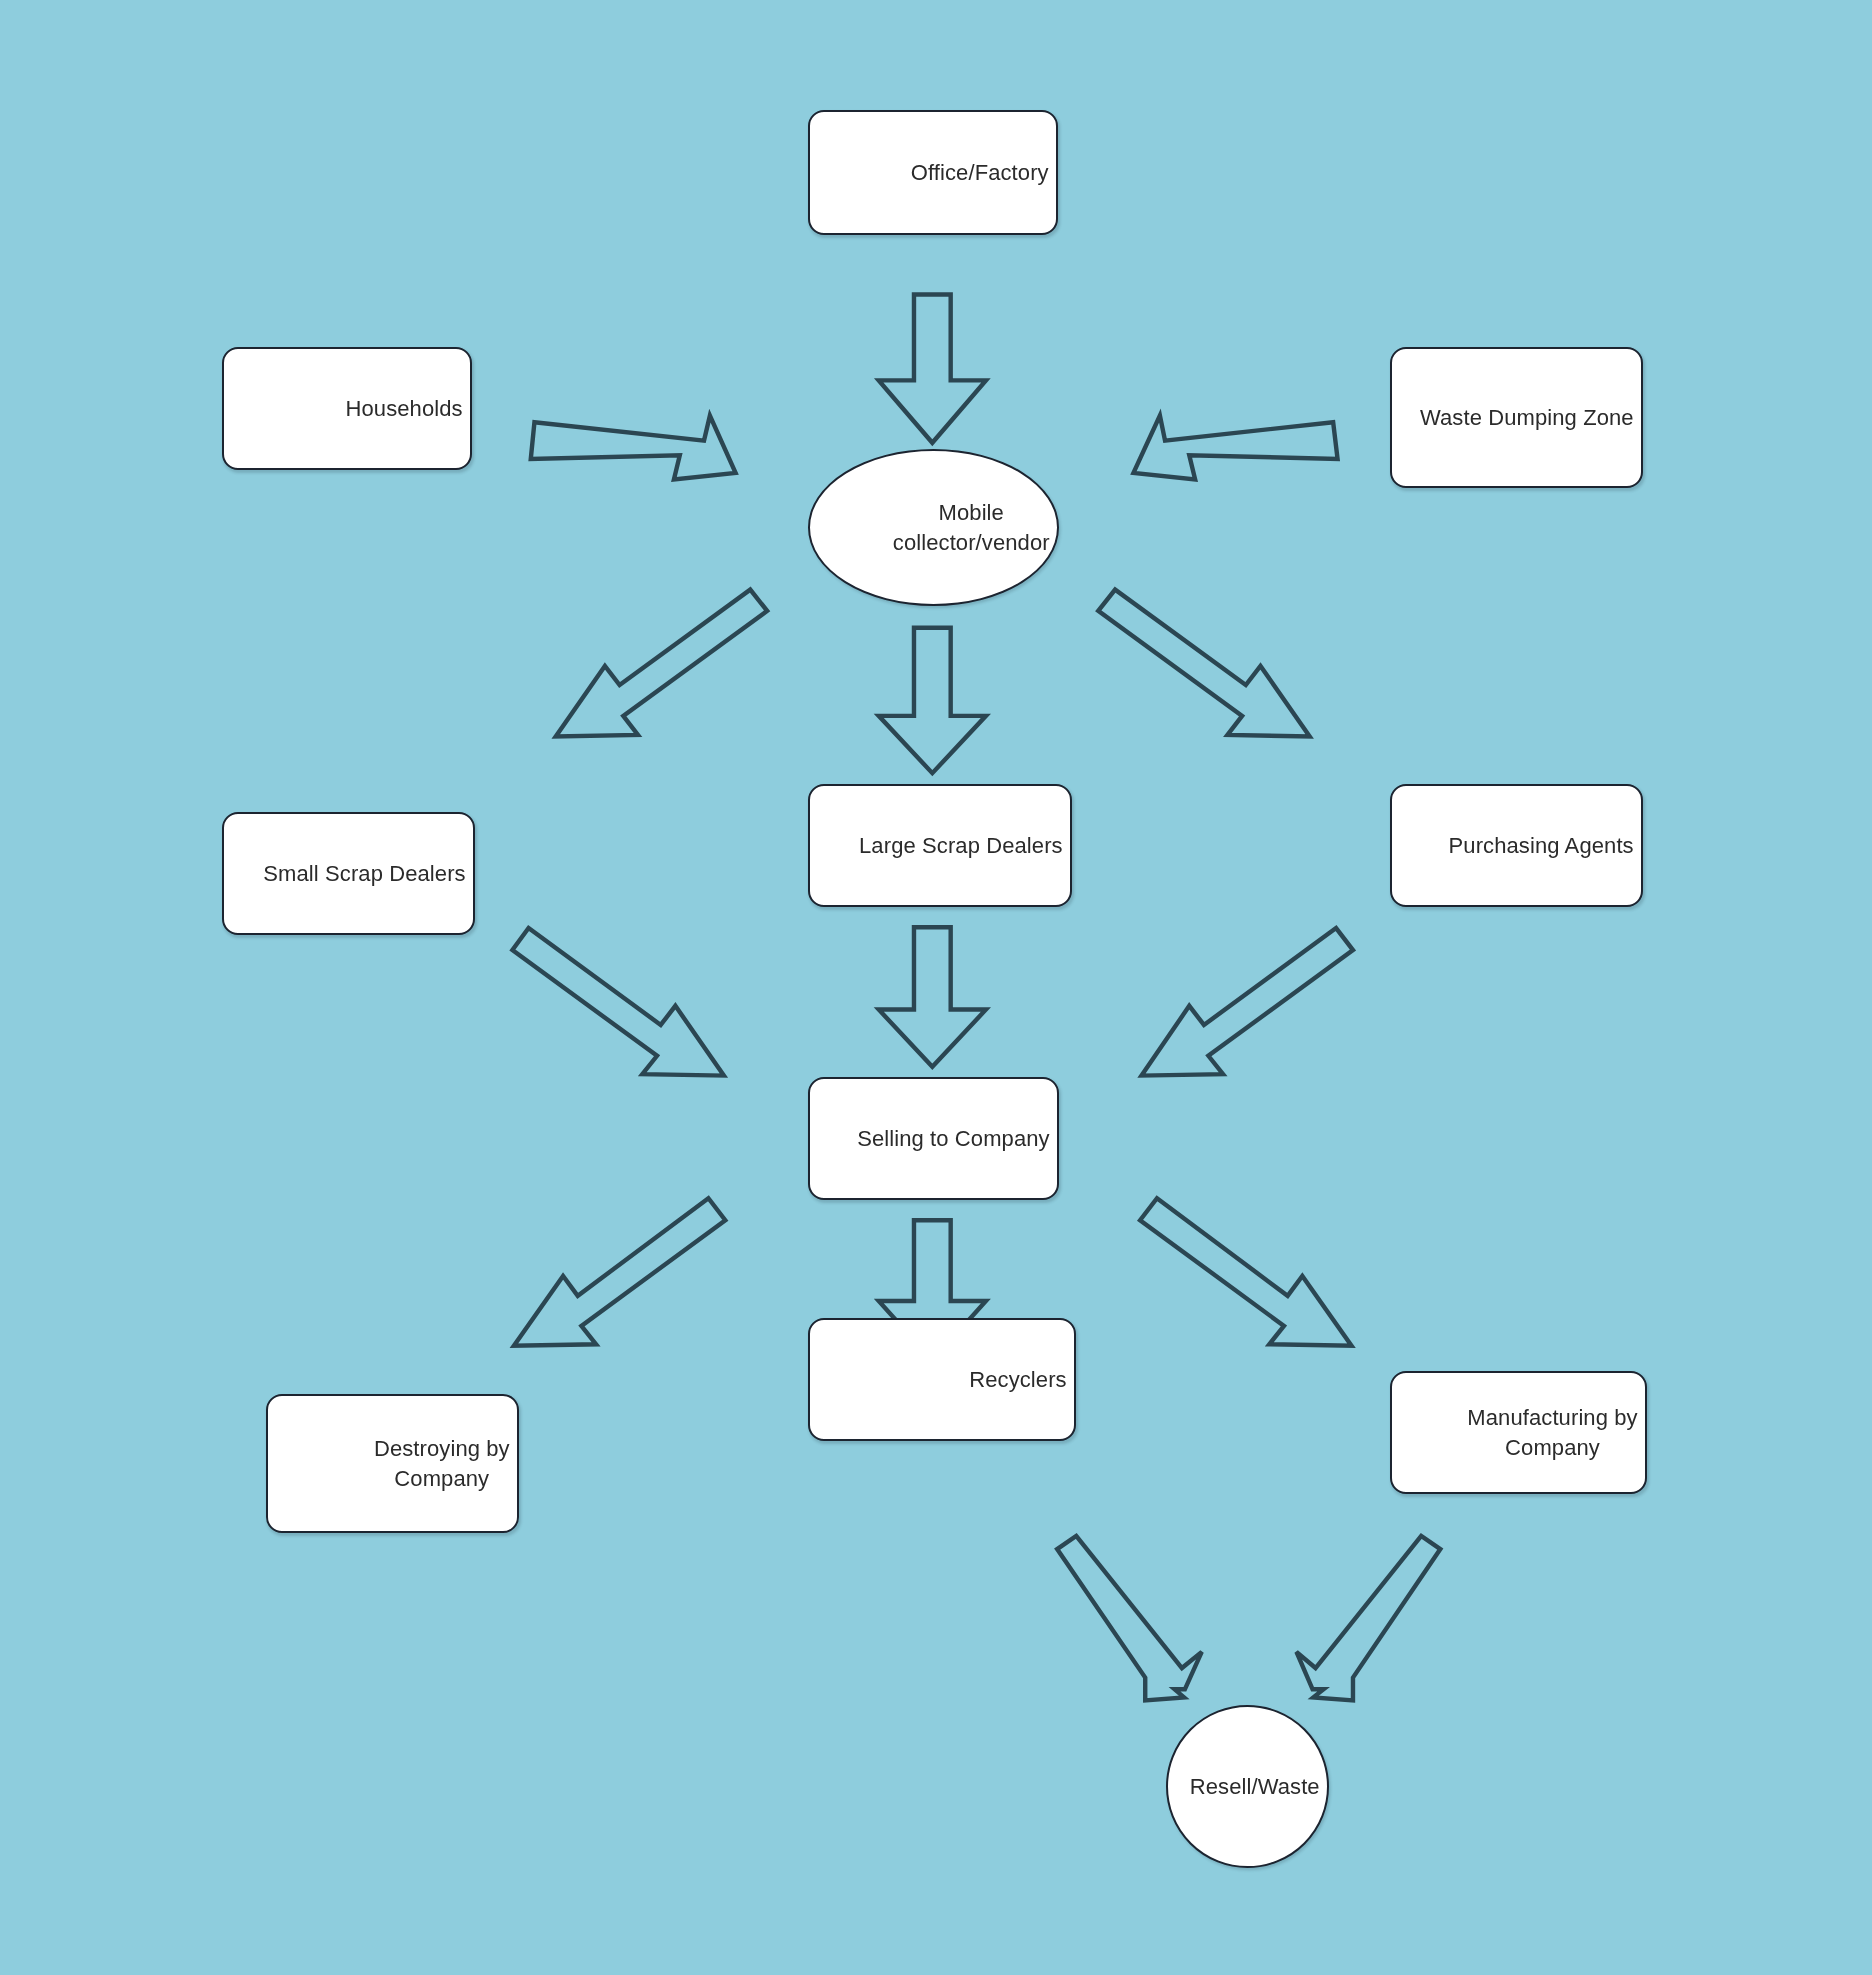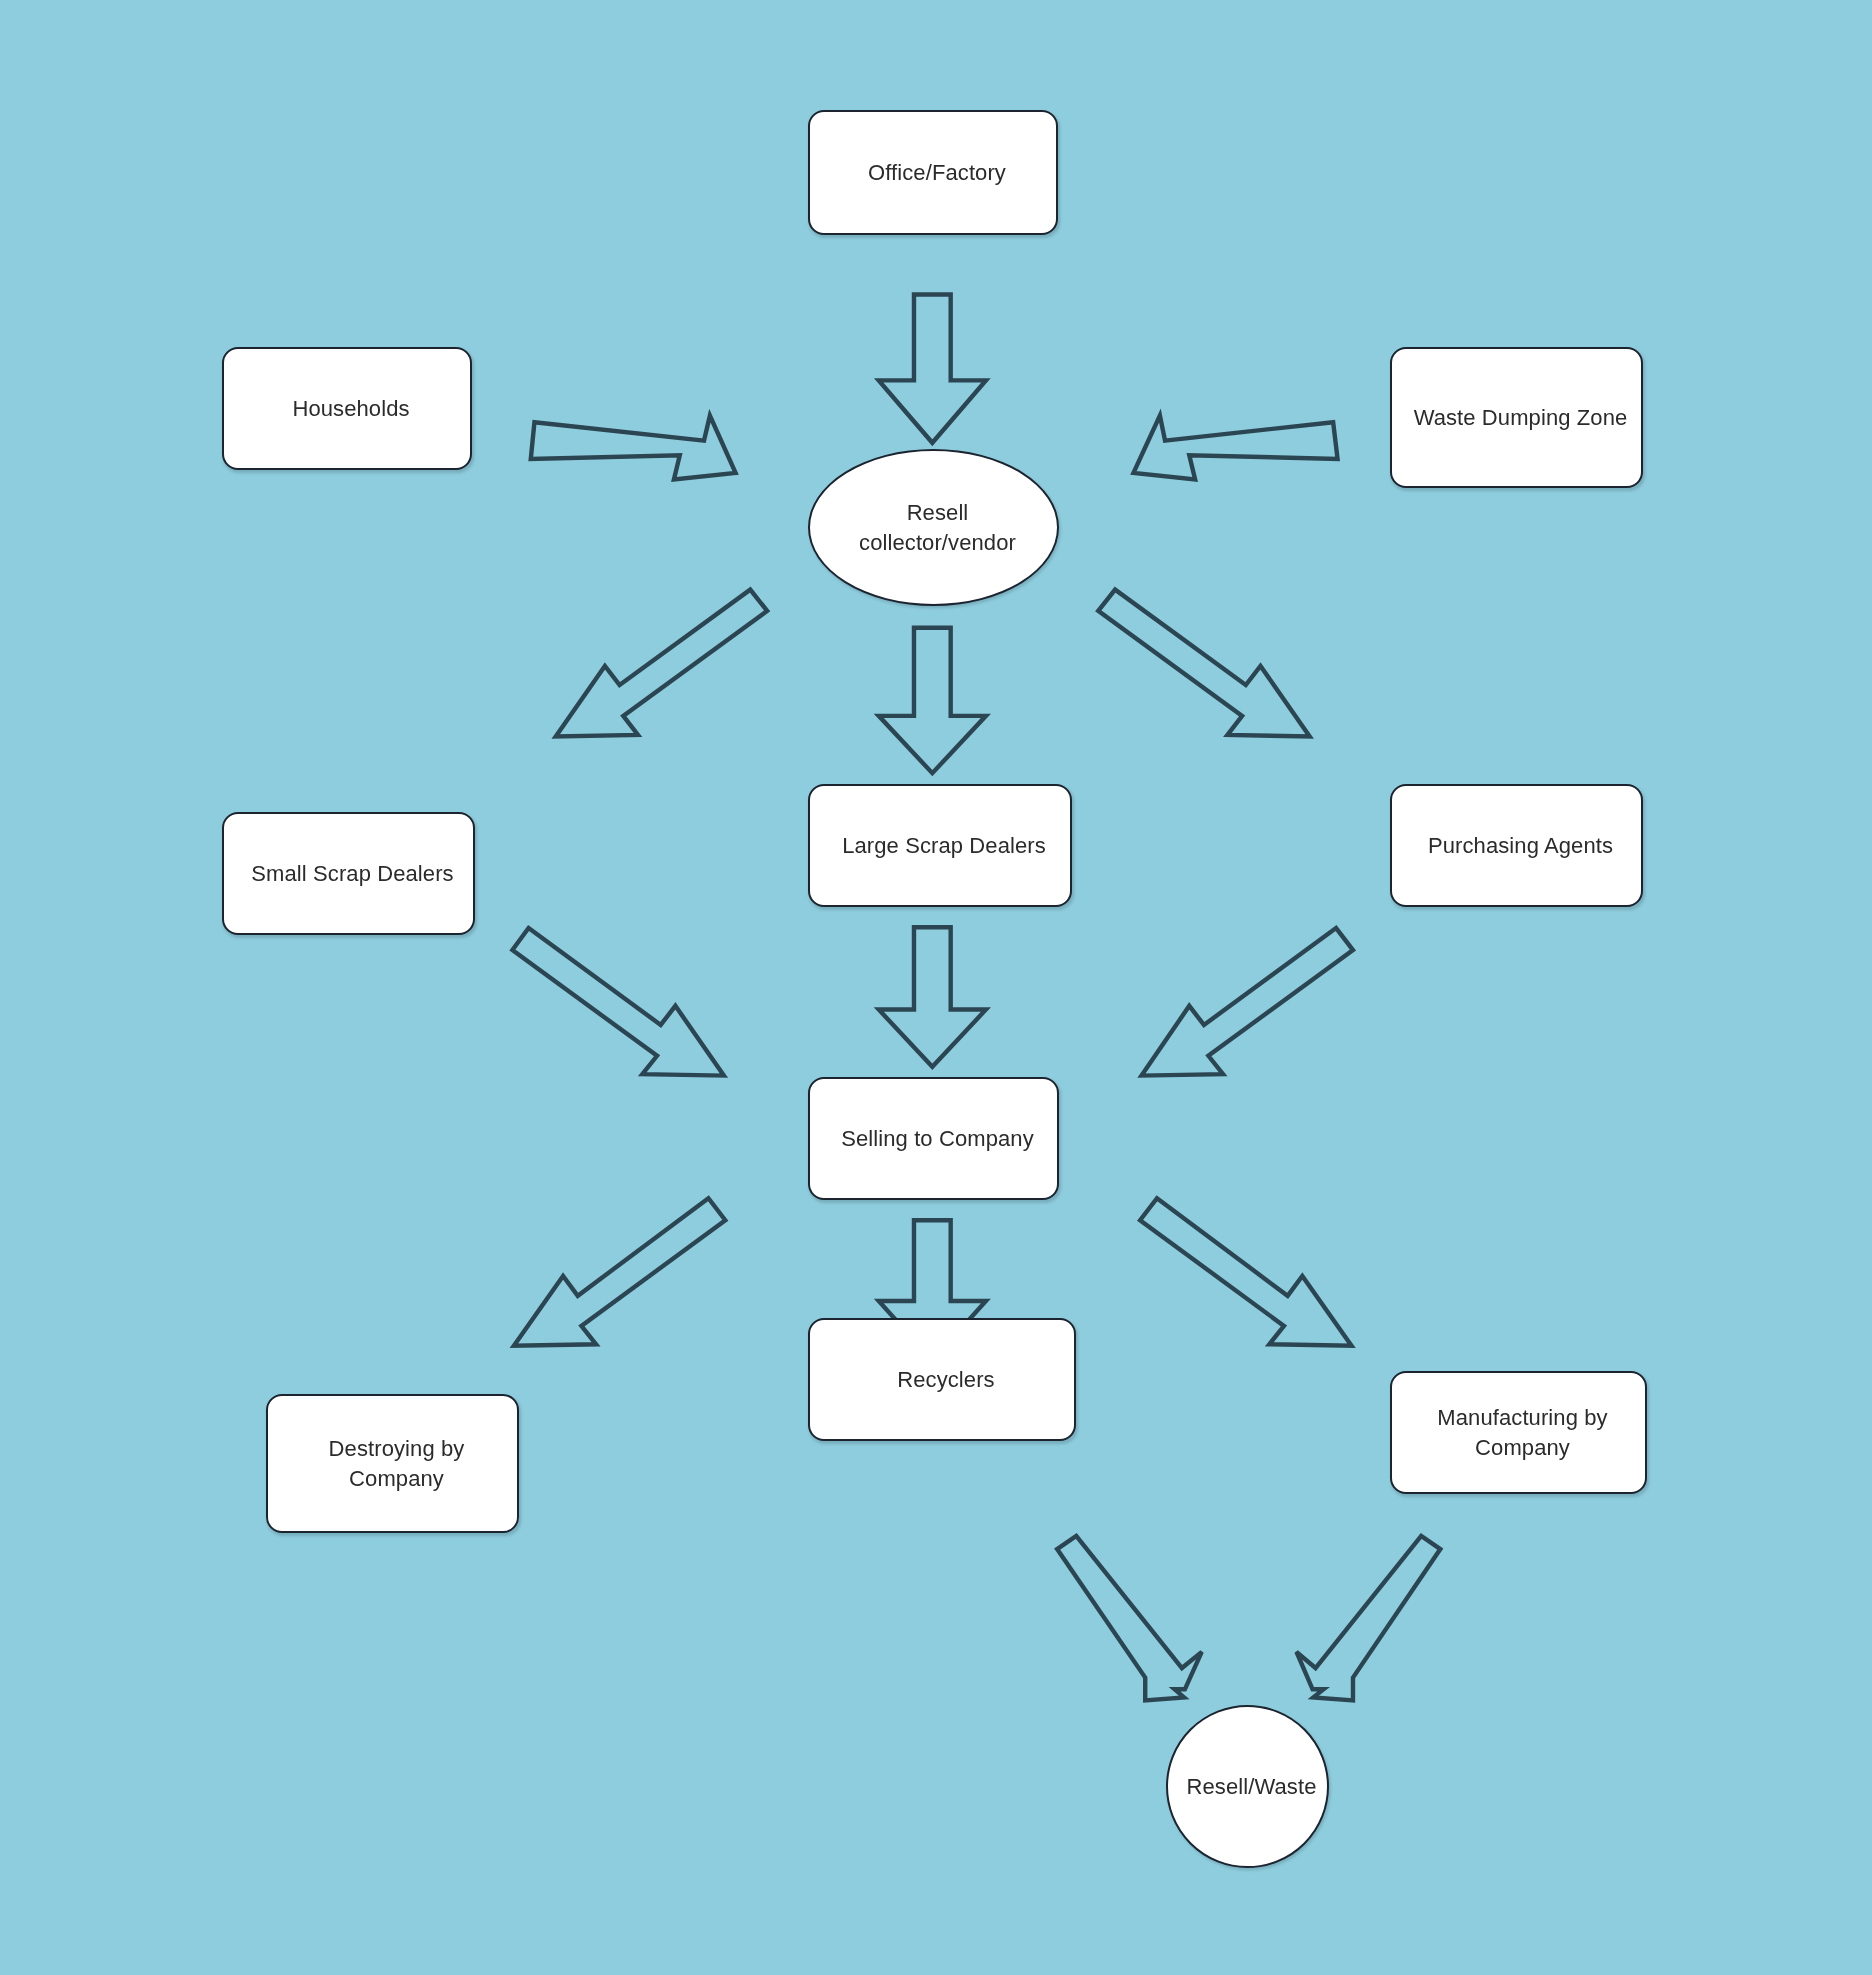--- a/index.html
+++ b/index.html
@@ -27,21 +27,21 @@
     height: 1975px;
     pointer-events: none;
   }
   .node {
     position: absolute;
     background: #ffffff;
     border: 2.2px solid #1c2430;
     box-sizing: border-box;
     display: flex;
     align-items: center;
-    justify-content: center;
+    justify-content: flex-end;
     text-align: center;
     color: #2b2b2b;
     font-size: 22px;
     line-height: 1.35;
     letter-spacing: 0.1px;
     box-shadow: 1.5px 2.2px 2.9px rgba(20,40,50,0.18);
     padding-left: 8px;
   }
   .node.rect {
     border-radius: 16px;
@@ -102,21 +102,21 @@
 
   <div class="node rect" style="left:222px; top:347px; width:250px; height:123px;">
     <span class="node-label">Households</span>
   </div>
 
   <div class="node rect" style="left:1390px; top:347px; width:253px; height:141px;">
     <span class="node-label">Waste Dumping Zone</span>
   </div>
 
   <div class="node ellipse" style="left:808px; top:449px; width:251px; height:157px;">
-    <span class="node-label">Resell
+    <span class="node-label">Mobile
 collector/vendor</span>
   </div>
 
   <div class="node rect" style="left:222px; top:812px; width:253px; height:123px;">
     <span class="node-label">Small Scrap Dealers</span>
   </div>
 
   <div class="node rect" style="left:808px; top:784px; width:264px; height:123px;">
     <span class="node-label">Large Scrap Dealers</span>
   </div>

